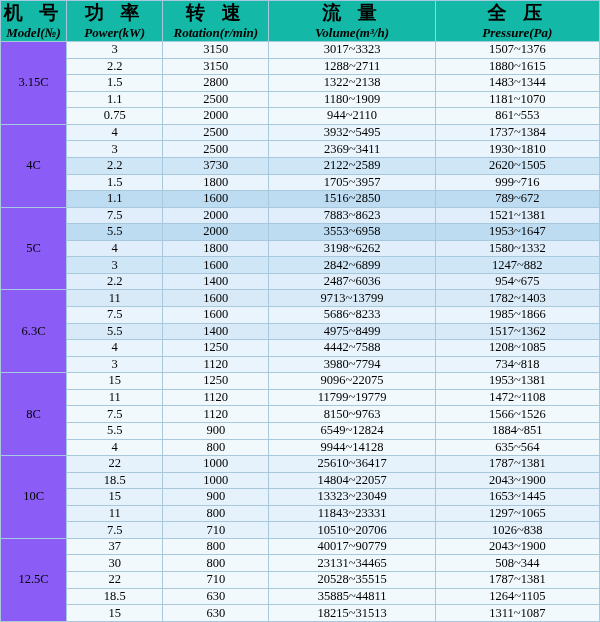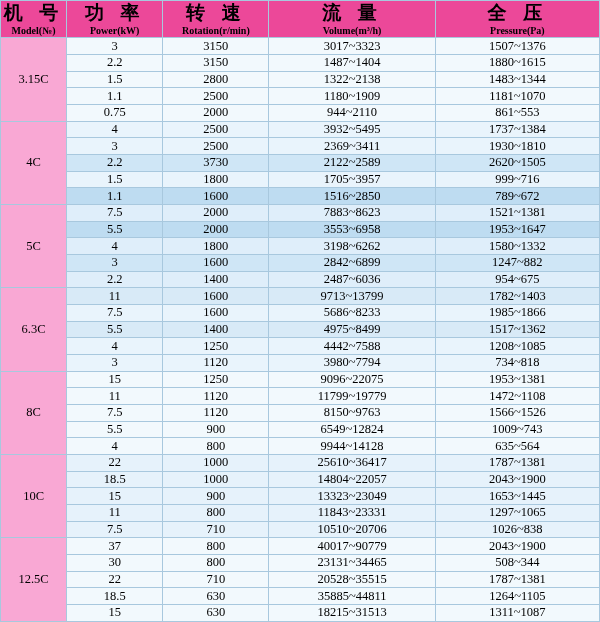--- a/index.html
+++ b/index.html
@@ -25,39 +25,40 @@
     border: 1px solid #a8c8de;
     text-align: center;
     vertical-align: middle;
     font-size: 12.5px;
     padding: 0;
     line-height: 1.05;
     white-space: nowrap;
   }
   .hdr-cell {
     padding: 3px 0 4px 0;
-    background: #ec4899;
+    background: #14b8a6;
   }
   .hdr-cn {
     font-size: 19px;
     font-weight: bold;
     letter-spacing: 5px;
     font-family: "DejaVu Sans", sans-serif;
     display: block;
     line-height: 1.25;
   }
   .hdr-en {
-    font-size: 10px;
+    font-size: 13px;
     display: block;
     font-family: "Liberation Serif", serif;
     line-height: 1.25;
+    font-style: italic;
   }
   .model-cell {
     font-size: 14px;
-    background: #f9a8d4;
+    background: #8b5cf6;
   }
   .grp-0 { background: #f2f9fd; }
   .grp-1 { background: #e9f4fc; }
   .grp-2 { background: #dfeefa; }
   .grp-3 { background: #e9f4fc; }
   .grp-4 { background: #f2f9fd; }
   .grp-5 { background: #e6f2fb; }
   .hi-a { background: #cfe6f6; }
   .hi-b { background: #bedcf1; }
   .hi-c { background: #d8eaf7; }
@@ -106,21 +107,21 @@
       <tr class="grp-0">
         <td class="model-cell" rowspan="5">3.15C</td>
         <td>3</td>
         <td>3150</td>
         <td>3017~3323</td>
         <td>1507~1376</td>
       </tr>
       <tr class="grp-0">
         <td>2.2</td>
         <td>3150</td>
-        <td>1487~1404</td>
+        <td>1288~2711</td>
         <td>1880~1615</td>
       </tr>
       <tr class="grp-0">
         <td>1.5</td>
         <td>2800</td>
         <td>1322~2138</td>
         <td>1483~1344</td>
       </tr>
       <tr class="grp-0">
         <td>1.1</td>
@@ -243,21 +244,21 @@
       <tr class="grp-4">
         <td>7.5</td>
         <td>1120</td>
         <td>8150~9763</td>
         <td>1566~1526</td>
       </tr>
       <tr class="grp-4">
         <td>5.5</td>
         <td>900</td>
         <td>6549~12824</td>
-        <td>1009~743</td>
+        <td>1884~851</td>
       </tr>
       <tr class="grp-4">
         <td>4</td>
         <td>800</td>
         <td>9944~14128</td>
         <td>635~564</td>
       </tr>
       <tr class="grp-5">
         <td class="model-cell" rowspan="5">10C</td>
         <td>22</td>

